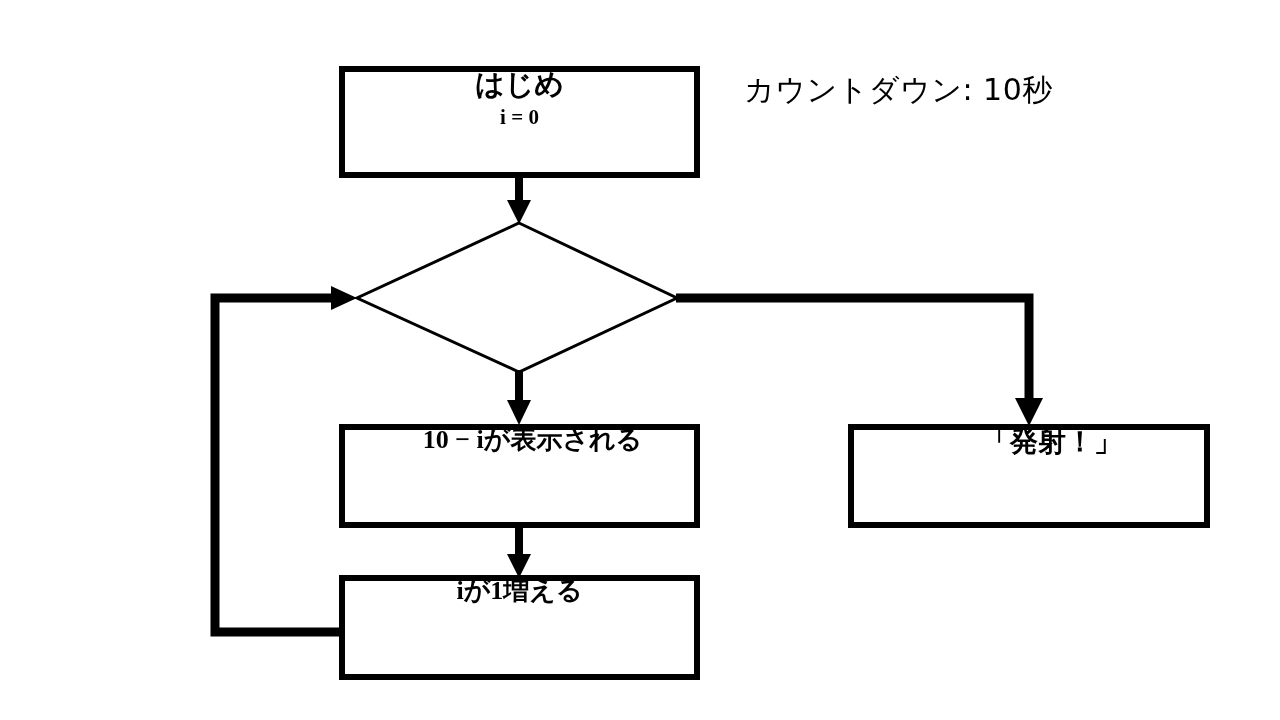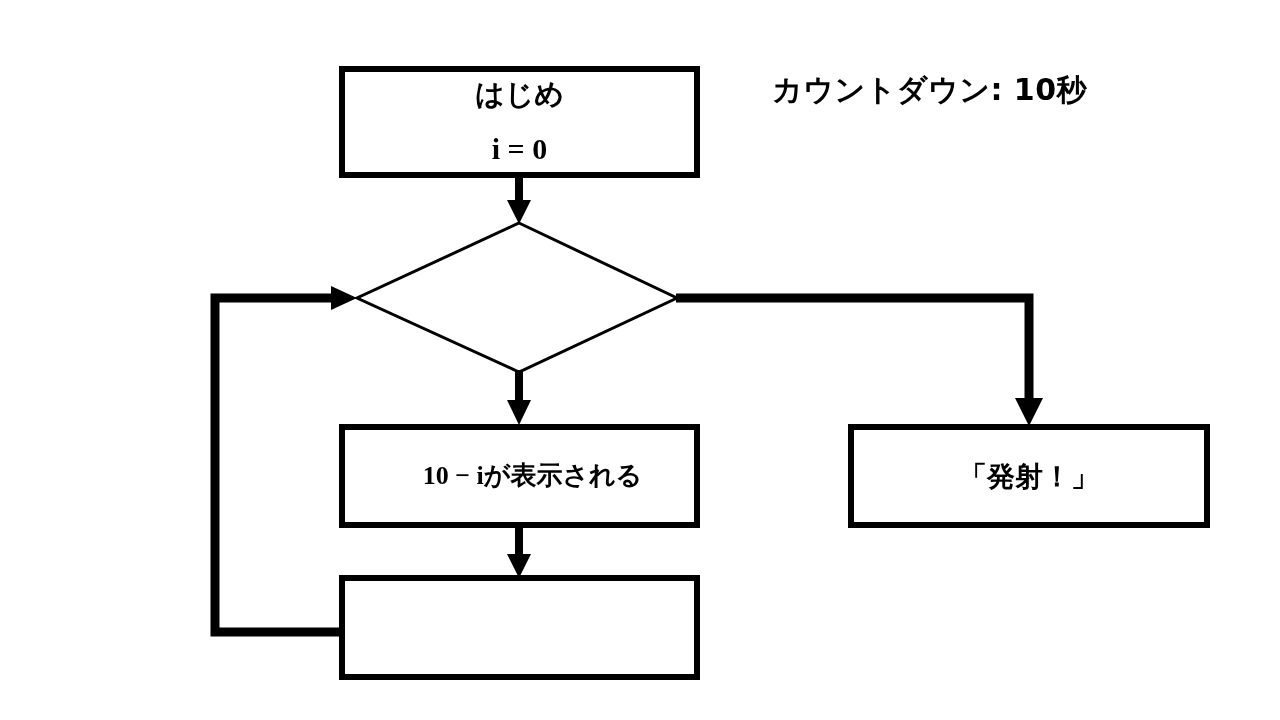--- a/index.html
+++ b/index.html
@@ -25,53 +25,52 @@
     top: 0;
     left: 0;
     width: 1280px;
     height: 720px;
   }
   .node-label {
     position: absolute;
     display: flex;
     flex-direction: column;
     align-items: center;
-    justify-content: center;
     text-align: center;
     color: #000000;
     font-weight: bold;
     font-family: "Liberation Serif", "DejaVu Serif", serif;
     line-height: 1.25;
     pointer-events: none;
     white-space: nowrap;
   }
   .node-label .line {
     display: block;
   }
   #title-text {
     position: absolute;
-    left: 772px;
+    left: 744px;
     top: 70px;
     font-family: "DejaVu Sans", "Liberation Sans", sans-serif;
-    font-weight: bold;
+    font-weight: normal;
     font-size: 30px;
     color: #000000;
     letter-spacing: 0.5px;
     white-space: nowrap;
   }
   
   #label-start {
     left: 339px;
     top: 66px;
     width: 361px;
     height: 112px;
     font-size: 29px;
   }
   #label-start .line-1 { font-size: 29px; }
-  #label-start .line-2 { font-size: 30px; margin-top: 18px; }
+  #label-start .line-2 { font-size: 21px; margin-top: 2px; }
   
   #label-decision {
     left: 355px;
     top: 266px;
     width: 324px;
     height: 64px;
     font-size: 24px;
   }
   
   #label-display {
@@ -91,20 +90,21 @@
     font-size: 26px;
   }
   
   #label-launch {
     left: 848px;
     top: 424px;
     width: 362px;
     height: 104px;
     font-size: 28px;
     font-family: "DejaVu Sans", "Liberation Sans", sans-serif;
+    padding-left: 23px;
   }
 </style>
 </head>
 <body>
 
 <div id="canvas">
 
   <svg id="flow-svg" viewBox="0 0 1280 720" xmlns="http://www.w3.org/2000/svg">
 
     <rect x="342" y="69" width="355" height="106" fill="#ffffff" stroke="#000000" stroke-width="6"></rect>
@@ -148,18 +148,21 @@
   <div class="node-label" id="label-start">
     <span class="line line-1">はじめ</span>
     <span class="line line-2">i = 0</span>
   </div>
 
 
   <div class="node-label" id="label-display">
     <span class="line">10 − iが表示される</span>
   </div>
 
+  <div class="node-label" id="label-increment">
+    <span class="line">iが1増える</span>
+  </div>
 
   <div class="node-label" id="label-launch">
     <span class="line">「発射！」</span>
   </div>
 
 </div>
 
 </body></html>

